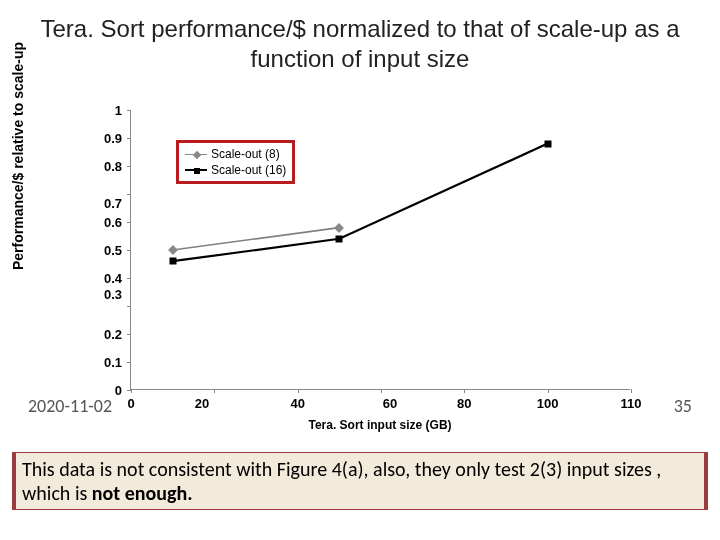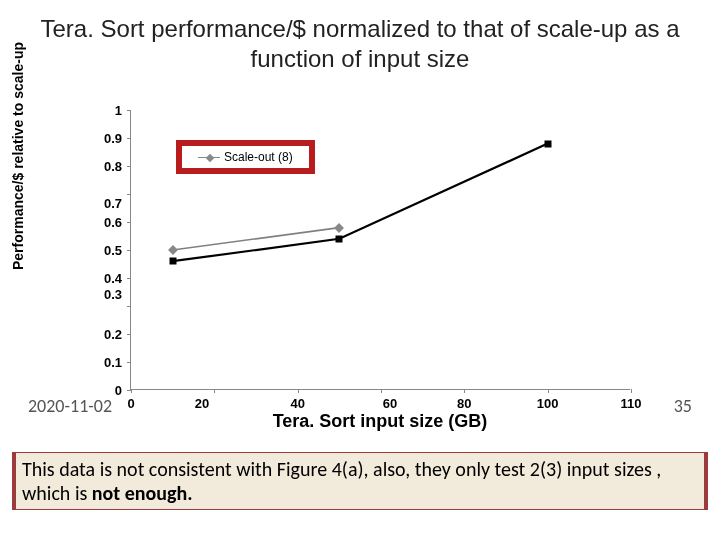--- a/index.html
+++ b/index.html
@@ -50,21 +50,21 @@
     text-align: center;
     line-height: 1.2;
     white-space: nowrap;
   }
   .xtitle {
     position: absolute;
     left: 80px;
     bottom: 8px;
     width: 500px;
     text-align: center;
-    font-size: 18px;
+    font-size: 12px;
     font-weight: bold;
     color: #000;
   }
   .tick-y {
     position: absolute;
     width: 4px;
     height: 1px;
     background: #888;
     left: -4px;
   }
@@ -94,23 +94,23 @@
     transform: translateX(-50%);
   }
   .series-line {
     position: absolute;
     pointer-events: none;
   }
   .legend {
     position: absolute;
     left: 45px;
     top: 30px;
-    border: 6px solid #b91c1c;
+    border: 3px solid #b91c1c;
     background: #fff;
-    padding: 3px 16px;
+    padding: 3px 6px;
     font-size: 12px;
   }
   .legend-row { display: flex; align-items: center; gap: 4px; height: 16px; }
   .lg-line { display: inline-block; width: 22px; height: 0; position: relative; }
   .lg-line::after { content: ""; position: absolute; left: 9px; top: -3px; width: 6px; height: 6px; }
   .lg-grey { border-top: 1.5px solid #888; }
   .lg-grey::after { background: #888; transform: rotate(45deg); }
   .lg-black { border-top: 2px solid #000; }
   .lg-black::after { background: #000; }
   .marker-d { position: absolute; width: 7px; height: 7px; background: #888; transform: translate(-50%, -50%) rotate(45deg); }
@@ -153,20 +153,24 @@
   <div class="title">Tera. Sort performance/$ normalized to that of scale-up as a function of input size</div>
 
   <div class="chart-wrap">
     <div class="ytitle">Performance/$ relative to scale-up</div>
     <div class="xtitle">Tera. Sort input size (GB)</div>
     <div class="plot" id="plot">
       <div class="legend">
         <div class="legend-row">
           <span class="lg-line lg-grey"></span>
           <span>Scale-out (8)</span>
+        </div>
+        <div class="legend-row">
+          <span class="lg-line lg-black"></span>
+          <span>Scale-out (16)</span>
         </div>
       </div>
     <div class="tick-y" style="top: 280px;"></div>
         <div class="ylabel" style="top: 280px;">0</div>
         <div class="tick-y" style="top: 252px;"></div>
         <div class="ylabel" style="top: 252px;">0.1</div>
         <div class="tick-y" style="top: 224px;"></div>
         <div class="ylabel" style="top: 224px;">0.2</div>
         <div class="tick-y" style="top: 196px;"></div>
         <div class="ylabel" style="top: 184px;">0.3</div>

